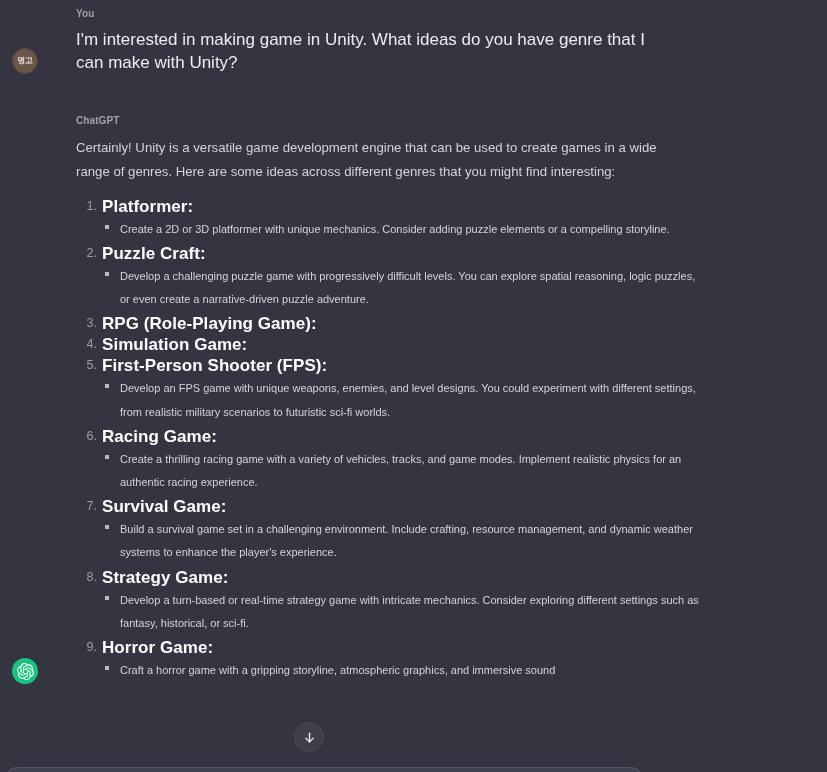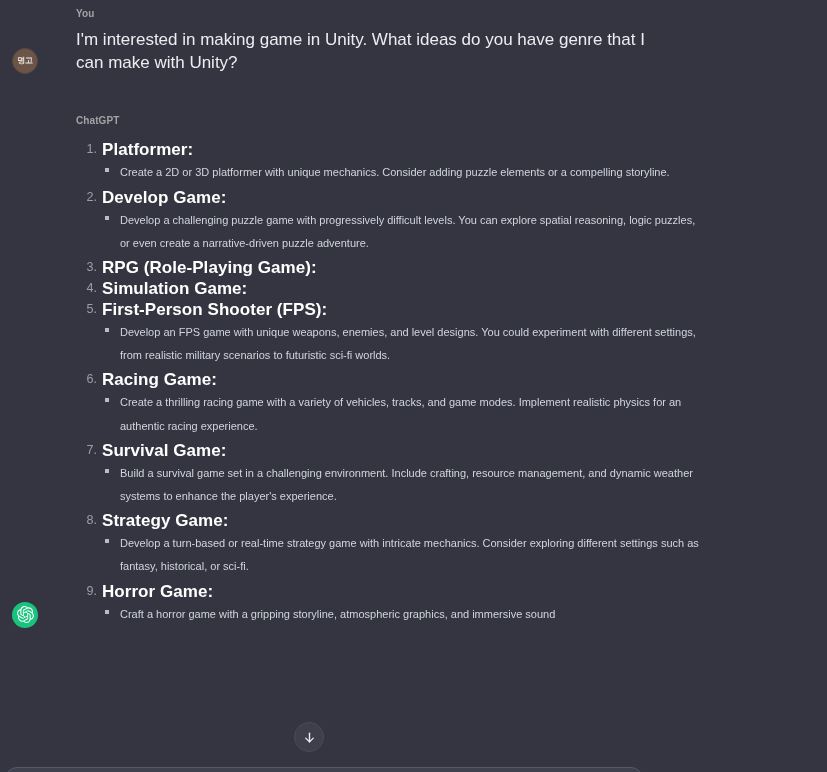--- a/index.html
+++ b/index.html
@@ -213,37 +213,38 @@
 
     <div class="msg assistant">
       <div class="msg-inner">
         <div class="avatar assistant">
           <svg width="17" height="17" viewBox="0 0 24 24" fill="#ffffff" aria-hidden="true">
             <path d="M22.28 9.82a5.98 5.98 0 0 0-.52-4.91 6.05 6.05 0 0 0-6.51-2.9A6.07 6.07 0 0 0 4.98 4.18a5.98 5.98 0 0 0-4 2.9 6.05 6.05 0 0 0 .75 7.1 5.98 5.98 0 0 0 .51 4.91 6.05 6.05 0 0 0 6.52 2.9A5.98 5.98 0 0 0 13.26 24a6.06 6.06 0 0 0 5.77-4.21 5.99 5.99 0 0 0 4-2.9 6.06 6.06 0 0 0-.75-7.07ZM13.26 22.43a4.48 4.48 0 0 1-2.88-1.04l.14-.08 4.78-2.76a.79.79 0 0 0 .39-.68v-6.74l2.02 1.17a.07.07 0 0 1 .04.06v5.58a4.5 4.5 0 0 1-4.5 4.49ZM3.6 18.3a4.47 4.47 0 0 1-.54-3.01l.14.09 4.79 2.76a.77.77 0 0 0 .78 0l5.84-3.37v2.33a.08.08 0 0 1-.03.07l-4.84 2.79a4.5 4.5 0 0 1-6.14-1.65ZM2.34 7.9a4.49 4.49 0 0 1 2.35-1.97V11.6a.77.77 0 0 0 .38.67l5.82 3.36-2.02 1.17a.08.08 0 0 1-.07 0L3.95 14a4.5 4.5 0 0 1-1.61-6.1Zm16.6 3.86-5.83-3.4L15.13 7.2a.08.08 0 0 1 .07 0l4.85 2.8a4.49 4.49 0 0 1-.67 8.1v-5.67a.8.8 0 0 0-.44-.67Zm2.01-3.03-.14-.09-4.78-2.79a.78.78 0 0 0-.79 0L9.4 9.23V6.9a.07.07 0 0 1 .03-.07l4.85-2.79a4.49 4.49 0 0 1 6.66 4.65ZM8.3 12.87l-2.02-1.16a.08.08 0 0 1-.04-.06V6.07a4.49 4.49 0 0 1 7.37-3.45l-.14.08L8.69 5.46a.79.79 0 0 0-.39.68v6.73Zm1.1-2.36 2.6-1.5 2.6 1.5v3l-2.6 1.5-2.6-1.5v-3Z"></path>
           </svg>
         </div>
         <div class="msg-body">
           <div class="author">ChatGPT</div>
+          <p class="assistant-para">Certainly! Unity is a versatile game development engine that can be used to create games in a wide range of genres. Here are some ideas across different genres that you might find interesting:</p>
 
           <ol class="genre-list">
 
             <li>
               <span class="li-marker">1.</span>
               <span class="li-title">Platformer:</span>
               <ul class="detail-list">
                 <li>
                   <span class="bullet-marker"></span>
                   <span class="detail-text">Create a 2D or 3D platformer with unique mechanics. Consider adding puzzle elements or a compelling storyline.</span>
                 </li>
               </ul>
             </li>
 
             <li>
               <span class="li-marker">2.</span>
-              <span class="li-title">Develop Game:</span>
+              <span class="li-title">Puzzle Craft:</span>
               <ul class="detail-list">
                 <li>
                   <span class="bullet-marker"></span>
                   <span class="detail-text">Develop a challenging puzzle game with progressively difficult levels. You can explore spatial reasoning, logic puzzles, or even create a narrative-driven puzzle adventure.</span>
                 </li>
               </ul>
             </li>
 
             <li>
               <span class="li-marker">3.</span>

